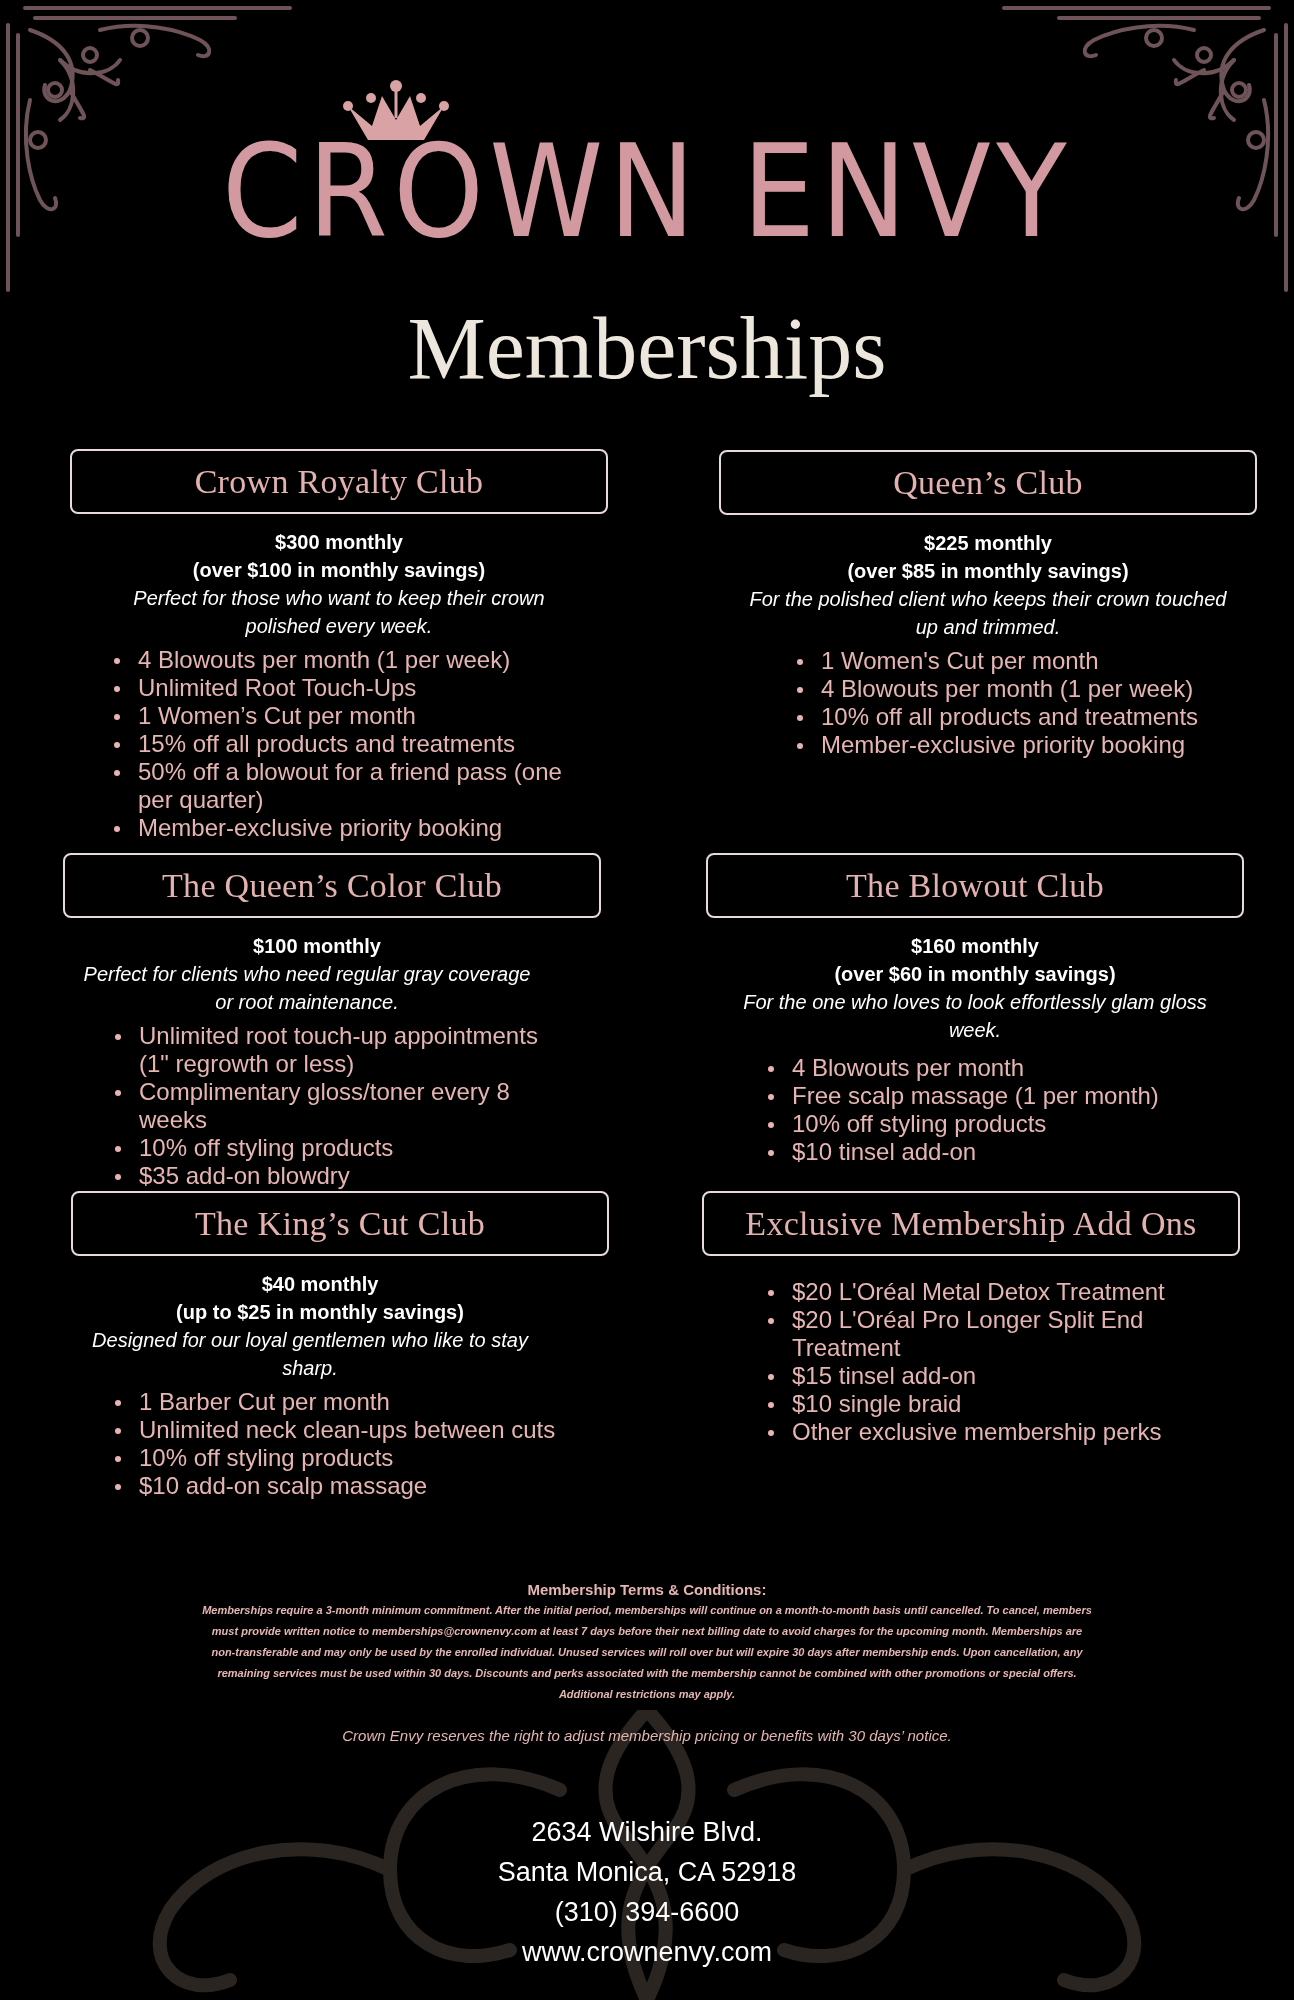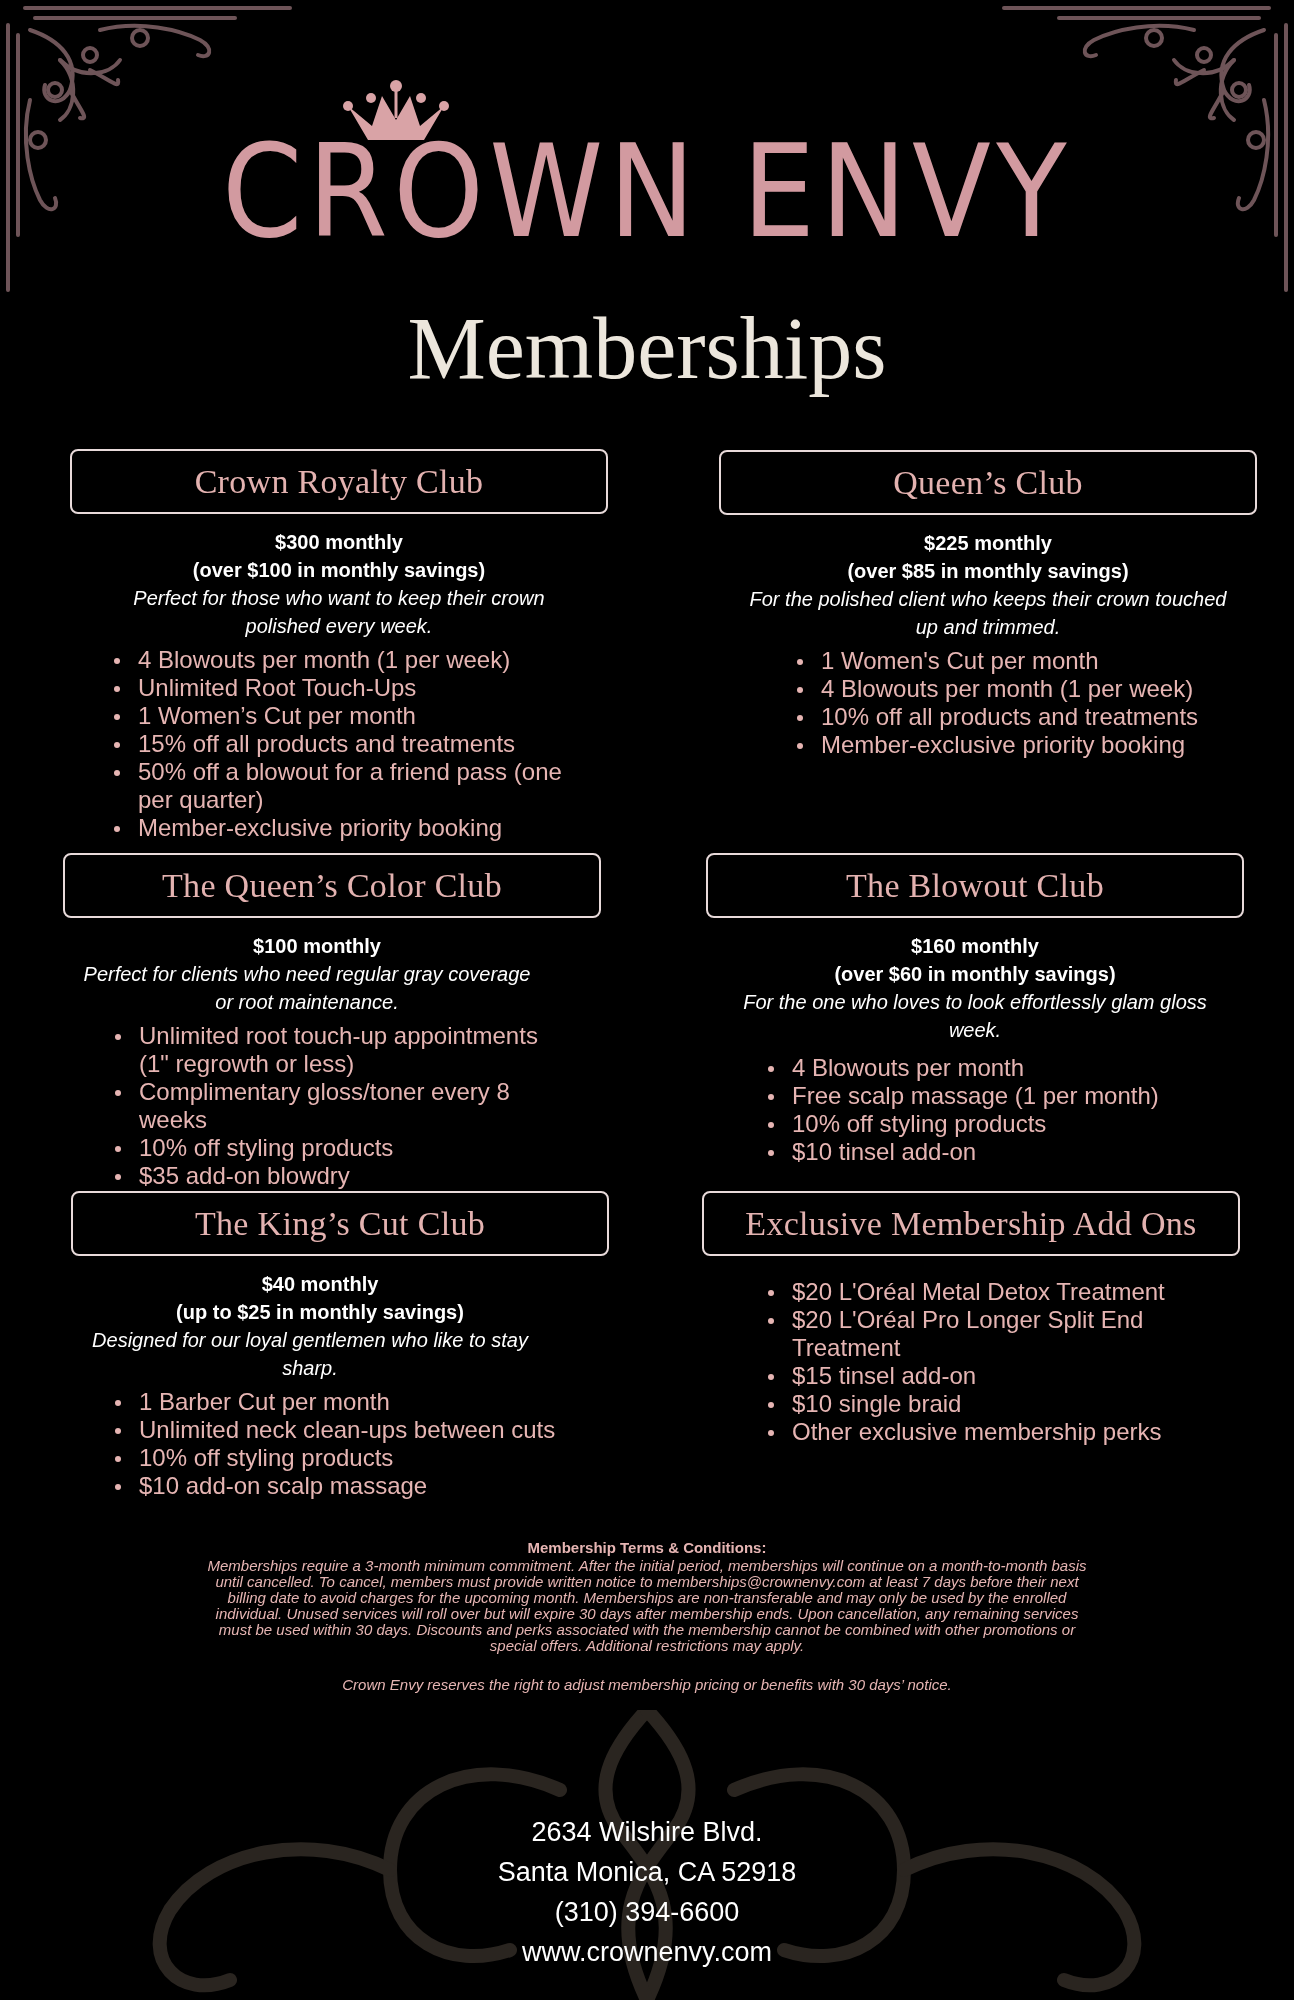--- a/index.html
+++ b/index.html
@@ -35,23 +35,23 @@
   .price { margin-top:14px; }
   .tagline { text-align:center; font-style:italic; font-size:20px; line-height:28px; color:#fff; padding:0 30px; }
   ul.perks { margin:6px 0 0 0; padding:0 0 0 68px; list-style:none; }
   ul.perks li {
     position:relative; font-size:24px; line-height:28px; color:#e6b5b3; padding-left:0;
   }
   ul.perks li::before {
     content:""; position:absolute; left:-24px; top:12px; width:6px; height:6px; border-radius:50%; background:#e6b5b3;
   }
 
-  .terms { position:absolute; left:200px; width:894px; top:1538px; text-align:center; color:#e6b5b3; }
+  .terms { position:absolute; left:200px; width:894px; top:1580px; text-align:center; color:#e6b5b3; }
   .terms-title { font-weight:bold; font-size:15px; line-height:20px; }
-  .terms-body { font-style:italic; font-size:15px; line-height:16px; }
+  .terms-body { font-style:italic; font-size:11px; line-height:21px;font-weight:bold; }
   .terms-note { font-style:italic; font-size:15px; line-height:21px; margin-top:20px; }
 
   .contact { position:absolute; left:0; right:0; top:1812px; text-align:center; color:#fff; font-size:27px; line-height:40px; }
 </style>
 </head>
 <body>
 
 <svg class="corner left" viewBox="0 0 300 300" fill="none" stroke="#6e5458" stroke-width="4" stroke-linecap="round">
   <path d="M25 8 H290"></path>
     <path d="M35 18 H235"></path>

